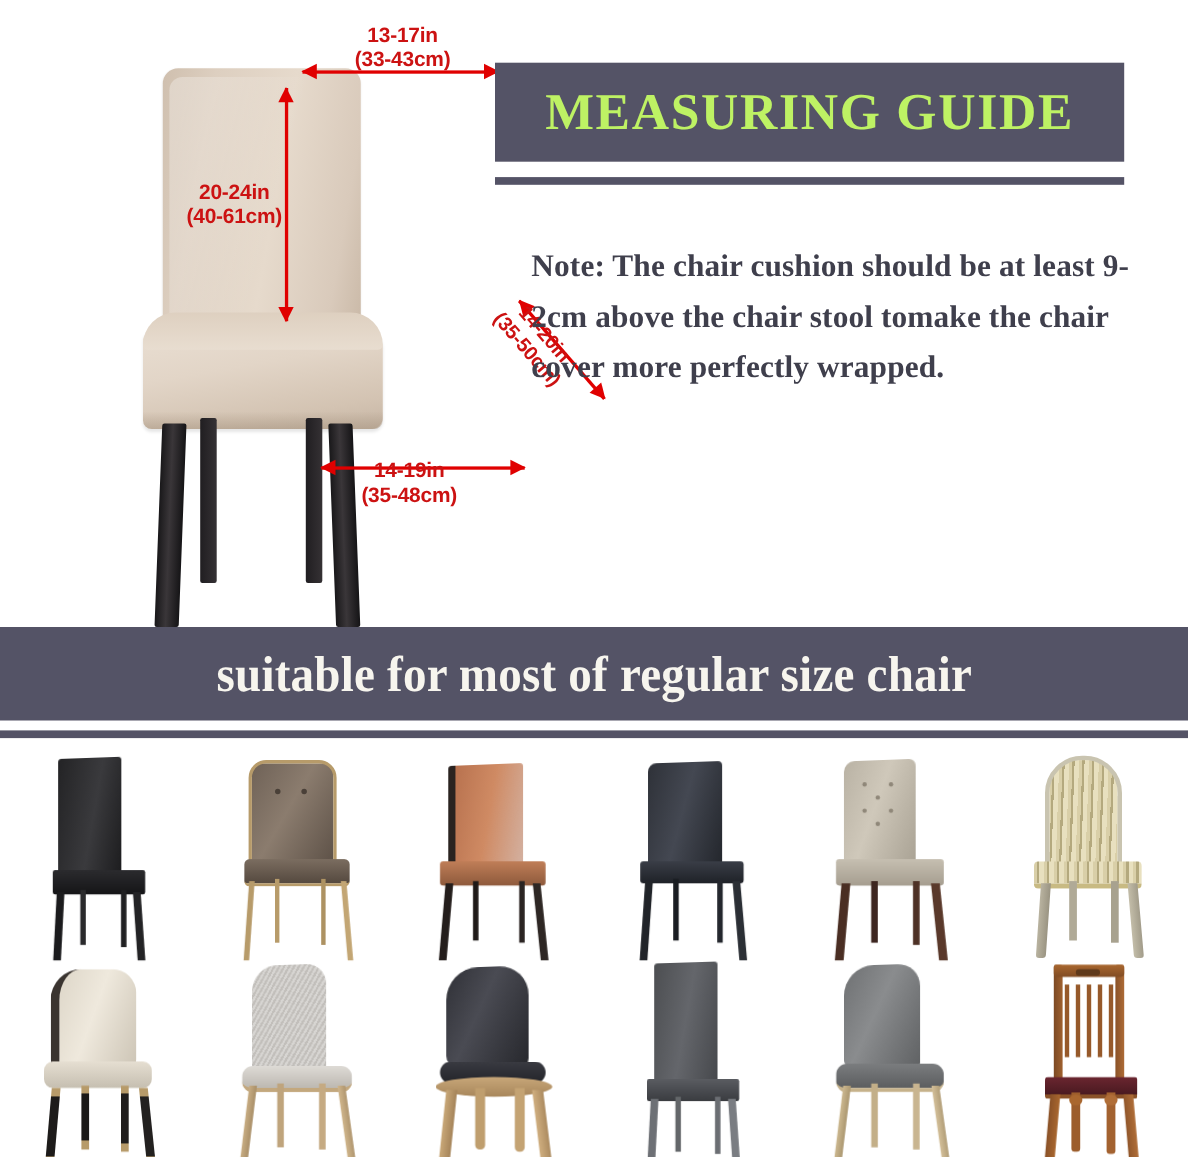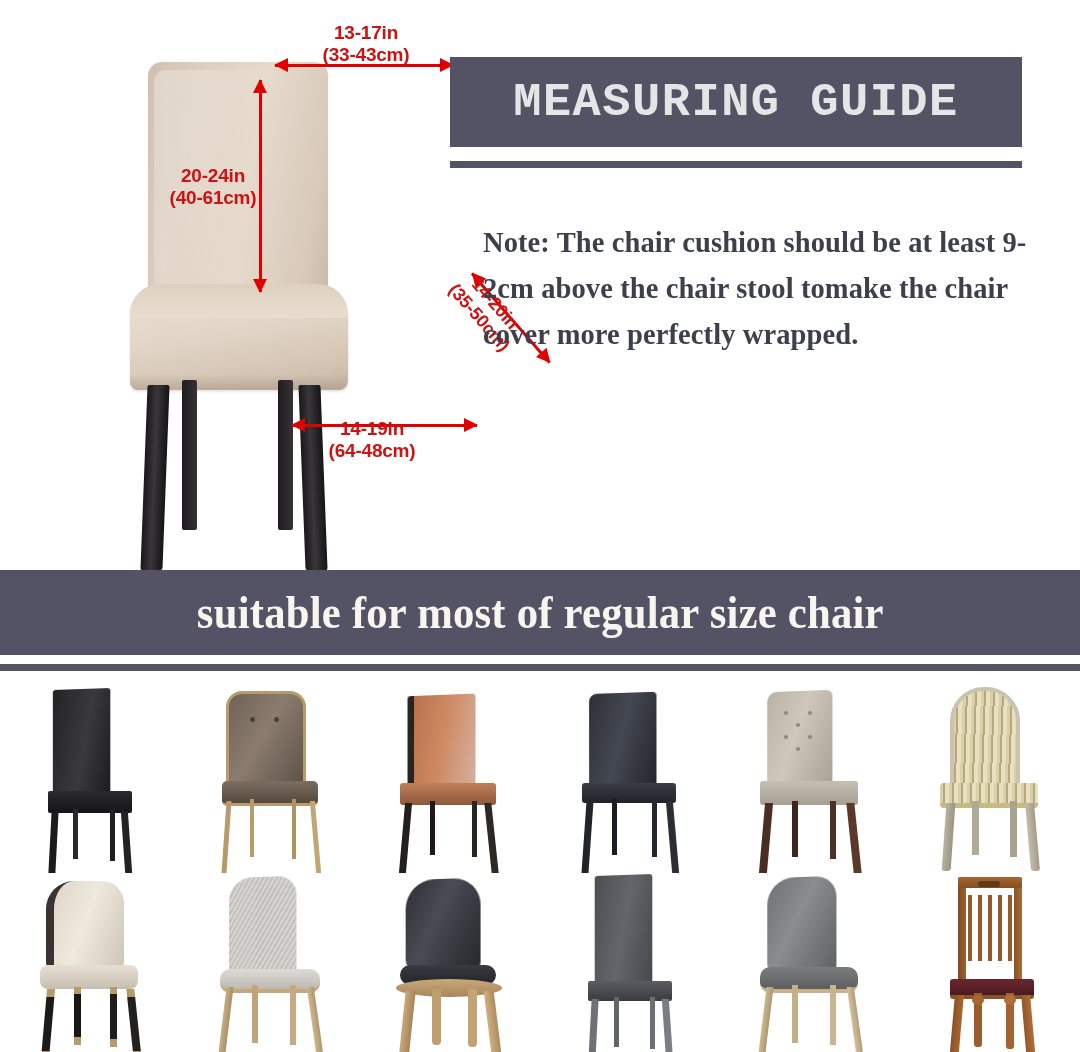--- a/index.html
+++ b/index.html
@@ -91,21 +91,21 @@
     transform:rotate(49deg);transform-origin:left center;
   }
 
   
   #guide-banner{
     position:absolute;left:450px;top:57px;width:572px;height:90px;
     background:#545366;
     display:flex;align-items:center;justify-content:center;
   }
   #guide-banner-title{
-    color:#e5e5e5;font-family:Liberation Mono, monospace;
+    color:#bef264;font-family:Liberation Serif, serif;
     font-weight:bold;font-size:47px;letter-spacing:1.5px;
     line-height:1;
   }
   #guide-banner-underline{
     position:absolute;left:450px;top:161px;width:572px;height:7px;background:#545366;
   }
   #note-text{
     position:absolute;left:483px;top:220px;width:560px;
     font-family:"Liberation Serif", serif;font-weight:bold;
     font-size:28.5px;line-height:1.62;color:#3f3f4c;
@@ -275,21 +275,21 @@
       <div class="arrow-h" id="arrow-width-top"></div>
       <div class="arrow-v" id="arrow-height"></div>
       <div class="arrow-h" id="arrow-width-bottom"></div>
       <div class="arrow-h" id="arrow-depth"></div>
 
       <div class="dim-label" id="dim-width-top-label" style="white-space:pre-line">13-17in
 (33-43cm)</div>
       <div class="dim-label" id="dim-height-label" style="white-space:pre-line">20-24in
 (40-61cm)</div>
       <div class="dim-label" id="dim-width-bottom-label" style="white-space:pre-line">14-19in
-(64-48cm)</div>
+(35-48cm)</div>
       <div class="dim-label" id="dim-depth-label" style="white-space:pre-line">14-20in
 (35-50cm)</div>
     </div>
 
     <div id="guide-banner">
       <span id="guide-banner-title">MEASURING GUIDE</span>
     </div>
     <div id="guide-banner-underline"></div>
 
     <div id="note-text">Note: The chair cushion should be at least 9-2cm above the chair stool tomake the chair cover more perfectly wrapped.</div>

